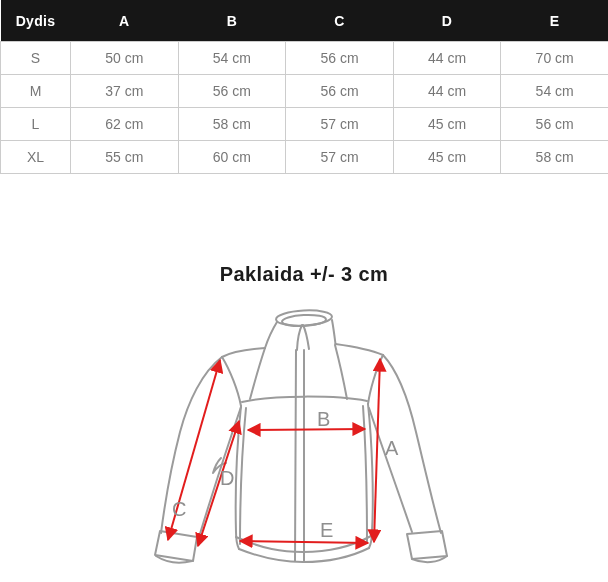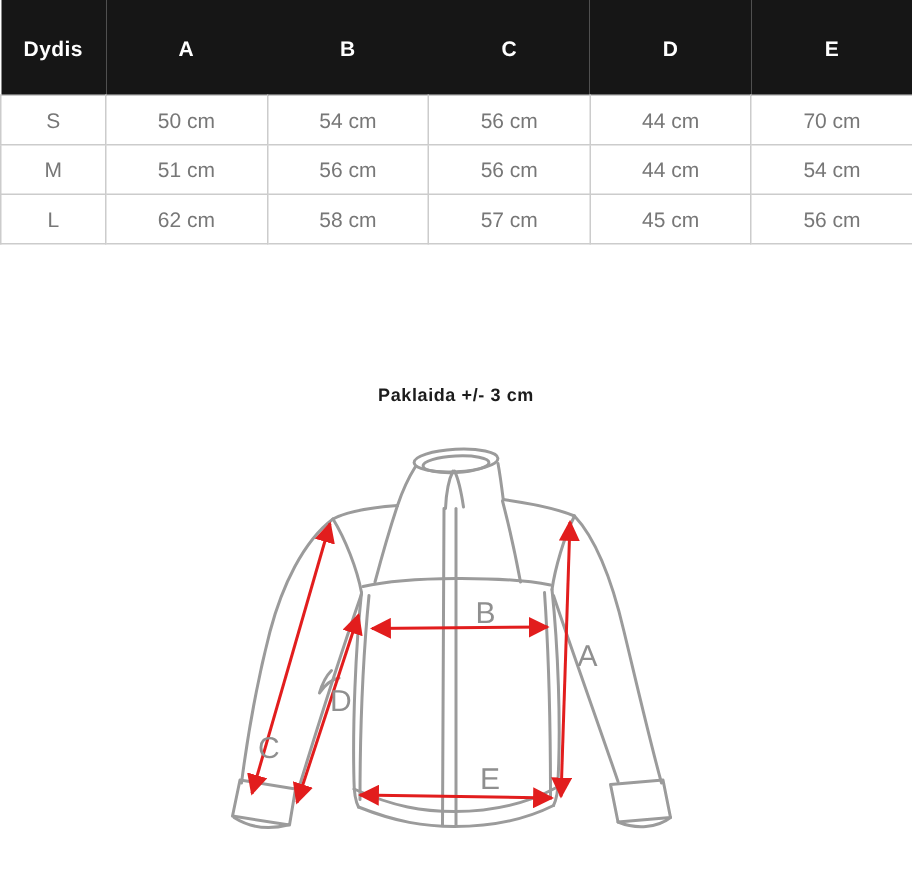--- a/index.html
+++ b/index.html
@@ -7,34 +7,34 @@
     width:608px; height:582px; background:#ffffff;
     font-family:"Liberation Sans", sans-serif;
     overflow:hidden;
   }
   table.size-chart {
     width:608px; border-collapse:collapse; table-layout:fixed;
   }
   table.size-chart thead th {
     background:#161616; color:#ffffff;
     font-size:14px; font-weight:700;
-    height:33px; padding:15px; text-align:center;
+    height:33px; padding:4px; text-align:center;
     border:none; letter-spacing:0.3px;
   }
   table.size-chart tbody th,
   table.size-chart tbody td {
     border:1px solid #cccccc;
     color:#777777; font-size:14px; font-weight:400;
     height:32px; padding:0; text-align:center;
     background:#ffffff;
   }
   .tolerance-note {
     margin:90px 0 0 0;
     text-align:center;
-    font-size:12px; font-weight:700; color:#1c1c1c;
+    font-size:20px; font-weight:700; color:#1c1c1c;
     letter-spacing:0.4px; line-height:20px;
   }
   svg.diagram { display:block; }
   .outline {
     fill:none; stroke:#9b9b9b; stroke-width:2;
     stroke-linecap:round; stroke-linejoin:round;
   }
   .arrow { stroke:#e21d1d; stroke-width:2; fill:none; }
   .dim-label {
     fill:#8f8f8f; font-size:20px;
@@ -67,33 +67,41 @@
     <tr>
       <th>S</th>
       <td>50 cm</td>
       <td>54 cm</td>
       <td>56 cm</td>
       <td>44 cm</td>
       <td>70 cm</td>
     </tr>
     <tr>
       <th>M</th>
-      <td>51 cm</td>
+      <td>37 cm</td>
       <td>56 cm</td>
       <td>56 cm</td>
       <td>44 cm</td>
       <td>54 cm</td>
     </tr>
     <tr>
       <th>L</th>
       <td>62 cm</td>
       <td>58 cm</td>
       <td>57 cm</td>
       <td>45 cm</td>
       <td>56 cm</td>
+    </tr>
+    <tr>
+      <th>XL</th>
+      <td>55 cm</td>
+      <td>60 cm</td>
+      <td>57 cm</td>
+      <td>45 cm</td>
+      <td>58 cm</td>
     </tr>
   </tbody>
 </table>
 
 <p class="tolerance-note">Paklaida +/- 3 cm</p>
 
 <svg class="diagram" width="608" height="306" viewBox="0 276 608 306" xmlns="http://www.w3.org/2000/svg">
   <defs>
     <marker id="ah" viewBox="0 0 10 10" refX="9" refY="5" markerWidth="7" markerHeight="7" orient="auto-start-reverse">
       <path d="M0,0 L10,5 L0,10 Z" fill="#e21d1d"></path>

